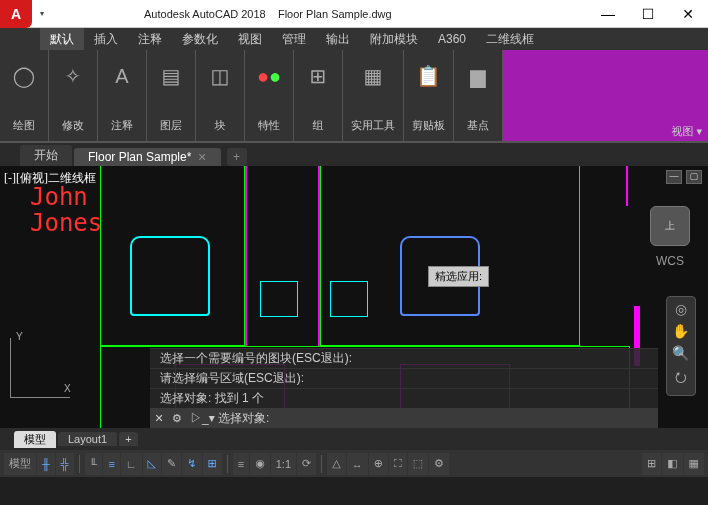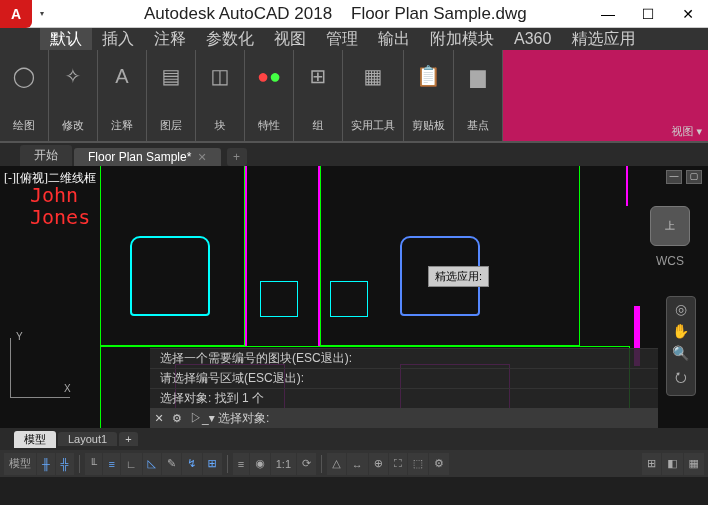--- a/index.html
+++ b/index.html
@@ -2,48 +2,48 @@
 <html><head>
 <meta charset="utf-8">
 <style>
 * { margin: 0; padding: 0; box-sizing: border-box; font-family: "Microsoft YaHei", sans-serif; }
 body { width: 708px; height: 505px; background: #1f1f1f; overflow: hidden; position: relative; }
 
 
 .titlebar { height: 28px; background: #fff; display: flex; align-items: center; border-bottom: 1px solid #ccc; }
 .logo { width: 32px; height: 28px; background: #d41a1a; display: flex; align-items: center; justify-content: center; color: #fff; font-weight: bold; font-size: 14px; margin-right: 6px; border-bottom-right-radius: 6px; }
 .logo-dd { font-size: 8px; color: #444; margin-left: 2px; }
-.title-text { flex: 1; text-align: left; padding-left: 100px; font-size: 17px; color: #222; }
+.title-text { flex: 1; text-align: left; padding-left: 100px; font-size: 11px; color: #222; }
 .win-btns { display: flex; }
 .win-btn { width: 40px; height: 28px; display: flex; align-items: center; justify-content: center; color: #000; font-size: 14px; }
 
 
 .menu { height: 22px; background: #333; display: flex; align-items: center; padding-left: 40px; }
-.menu-item { padding: 0 10px; font-size: 16px; color: #ccc; height: 22px; line-height: 22px; }
+.menu-item { padding: 0 10px; font-size: 12px; color: #ccc; height: 22px; line-height: 22px; }
 .menu-item.active { background: #4a4a4a; color: #fff; }
 
 
 .ribbon { height: 92px; background: #333; display: flex; border-bottom: 1px solid #555; }
 .ribbon-group { display: flex; flex-direction: column; align-items: center; justify-content: space-between; padding: 4px 8px; border-right: 1px solid #555; }
 .ribbon-icon { width: 32px; height: 32px; display: flex; align-items: center; justify-content: center; color: #aaa; font-size: 20px; margin-top: 6px; }
 .ribbon-label { font-size: 11px; color: #ccc; margin-bottom: 4px; }
-.ribbon-filler { flex: 1; background: #be185d; border-right: none; position: relative; text-align: right; }
+.ribbon-filler { flex: 1; background: #a21caf; border-right: none; position: relative; text-align: right; }
 .panel-dd { position: absolute; bottom: 2px; right: 6px; font-size: 11px; color: #ccc; }
 
 
 .doctabs { height: 24px; background: #2a2a2a; display: flex; align-items: flex-end; padding-left: 20px; border-top: 1px solid #555; }
 .doctab { padding: 2px 14px; font-size: 12px; background: #383838; color: #ccc; border-radius: 3px 3px 0 0; margin-right: 2px; display: flex; align-items: center; gap: 6px; }
 .doctab.active { background: #4a4a4a; color: #fff; }
 .doctab .x { font-size: 11px; color: #888; }
 .addtab { width: 20px; height: 18px; background: #383838; color: #888; display: flex; align-items: center; justify-content: center; border-radius: 3px; margin-left: 4px; font-size: 12px; }
 
 
 .canvas { position: relative; height: 262px; background: #111; overflow: hidden; }
 .viewtag { position: absolute; top: 4px; left: 4px; font-size: 12px; color: #fff; font-family: SimSun, serif; }
-.name-red { position: absolute; font-size: 20px; color: #ff3030; font-family: monospace; line-height: 1.1; }
+.name-red { position: absolute; font-size: 24px; color: #ff3030; font-family: monospace; line-height: 1.1; }
 .grn-box { position: absolute; border: 1px solid #0f0; }
 .mag-line { position: absolute; background: #f0f; }
 .cyan-chair { position: absolute; border: 2px solid #0ff; border-radius: 10px 10px 4px 4px; }
 .blue-chair { position: absolute; border: 2px solid #5588ff; border-radius: 10px 10px 4px 4px; }
 .cyan-box { position: absolute; border: 1px solid #0ff; }
 .tooltip-box { position: absolute; background: #ccc; border: 1px solid #888; padding: 2px 6px; font-size: 11px; color: #000; }
 
 
 .cmd-area { position: absolute; bottom: 0; left: 150px; right: 50px; background: rgba(40,40,40,0.85); font-size: 12px; color: #ccc; }
 .cmd-line { padding: 1px 10px; border-top: 1px solid #333; }
@@ -95,21 +95,21 @@
 <div class="menu">
   <div class="menu-item active">默认</div>
   <div class="menu-item">插入</div>
   <div class="menu-item">注释</div>
   <div class="menu-item">参数化</div>
   <div class="menu-item">视图</div>
   <div class="menu-item">管理</div>
   <div class="menu-item">输出</div>
   <div class="menu-item">附加模块</div>
   <div class="menu-item">A360</div>
-  <div class="menu-item">精选应用</div>
+  <div class="menu-item">二维线框</div>
 </div>
 
 <div class="ribbon">
   <div class="ribbon-group">
       <div class="ribbon-icon">◯</div>
       <div class="ribbon-label">绘图</div>
     </div>
   <div class="ribbon-group">
       <div class="ribbon-icon">✧</div>
       <div class="ribbon-label">修改</div>

